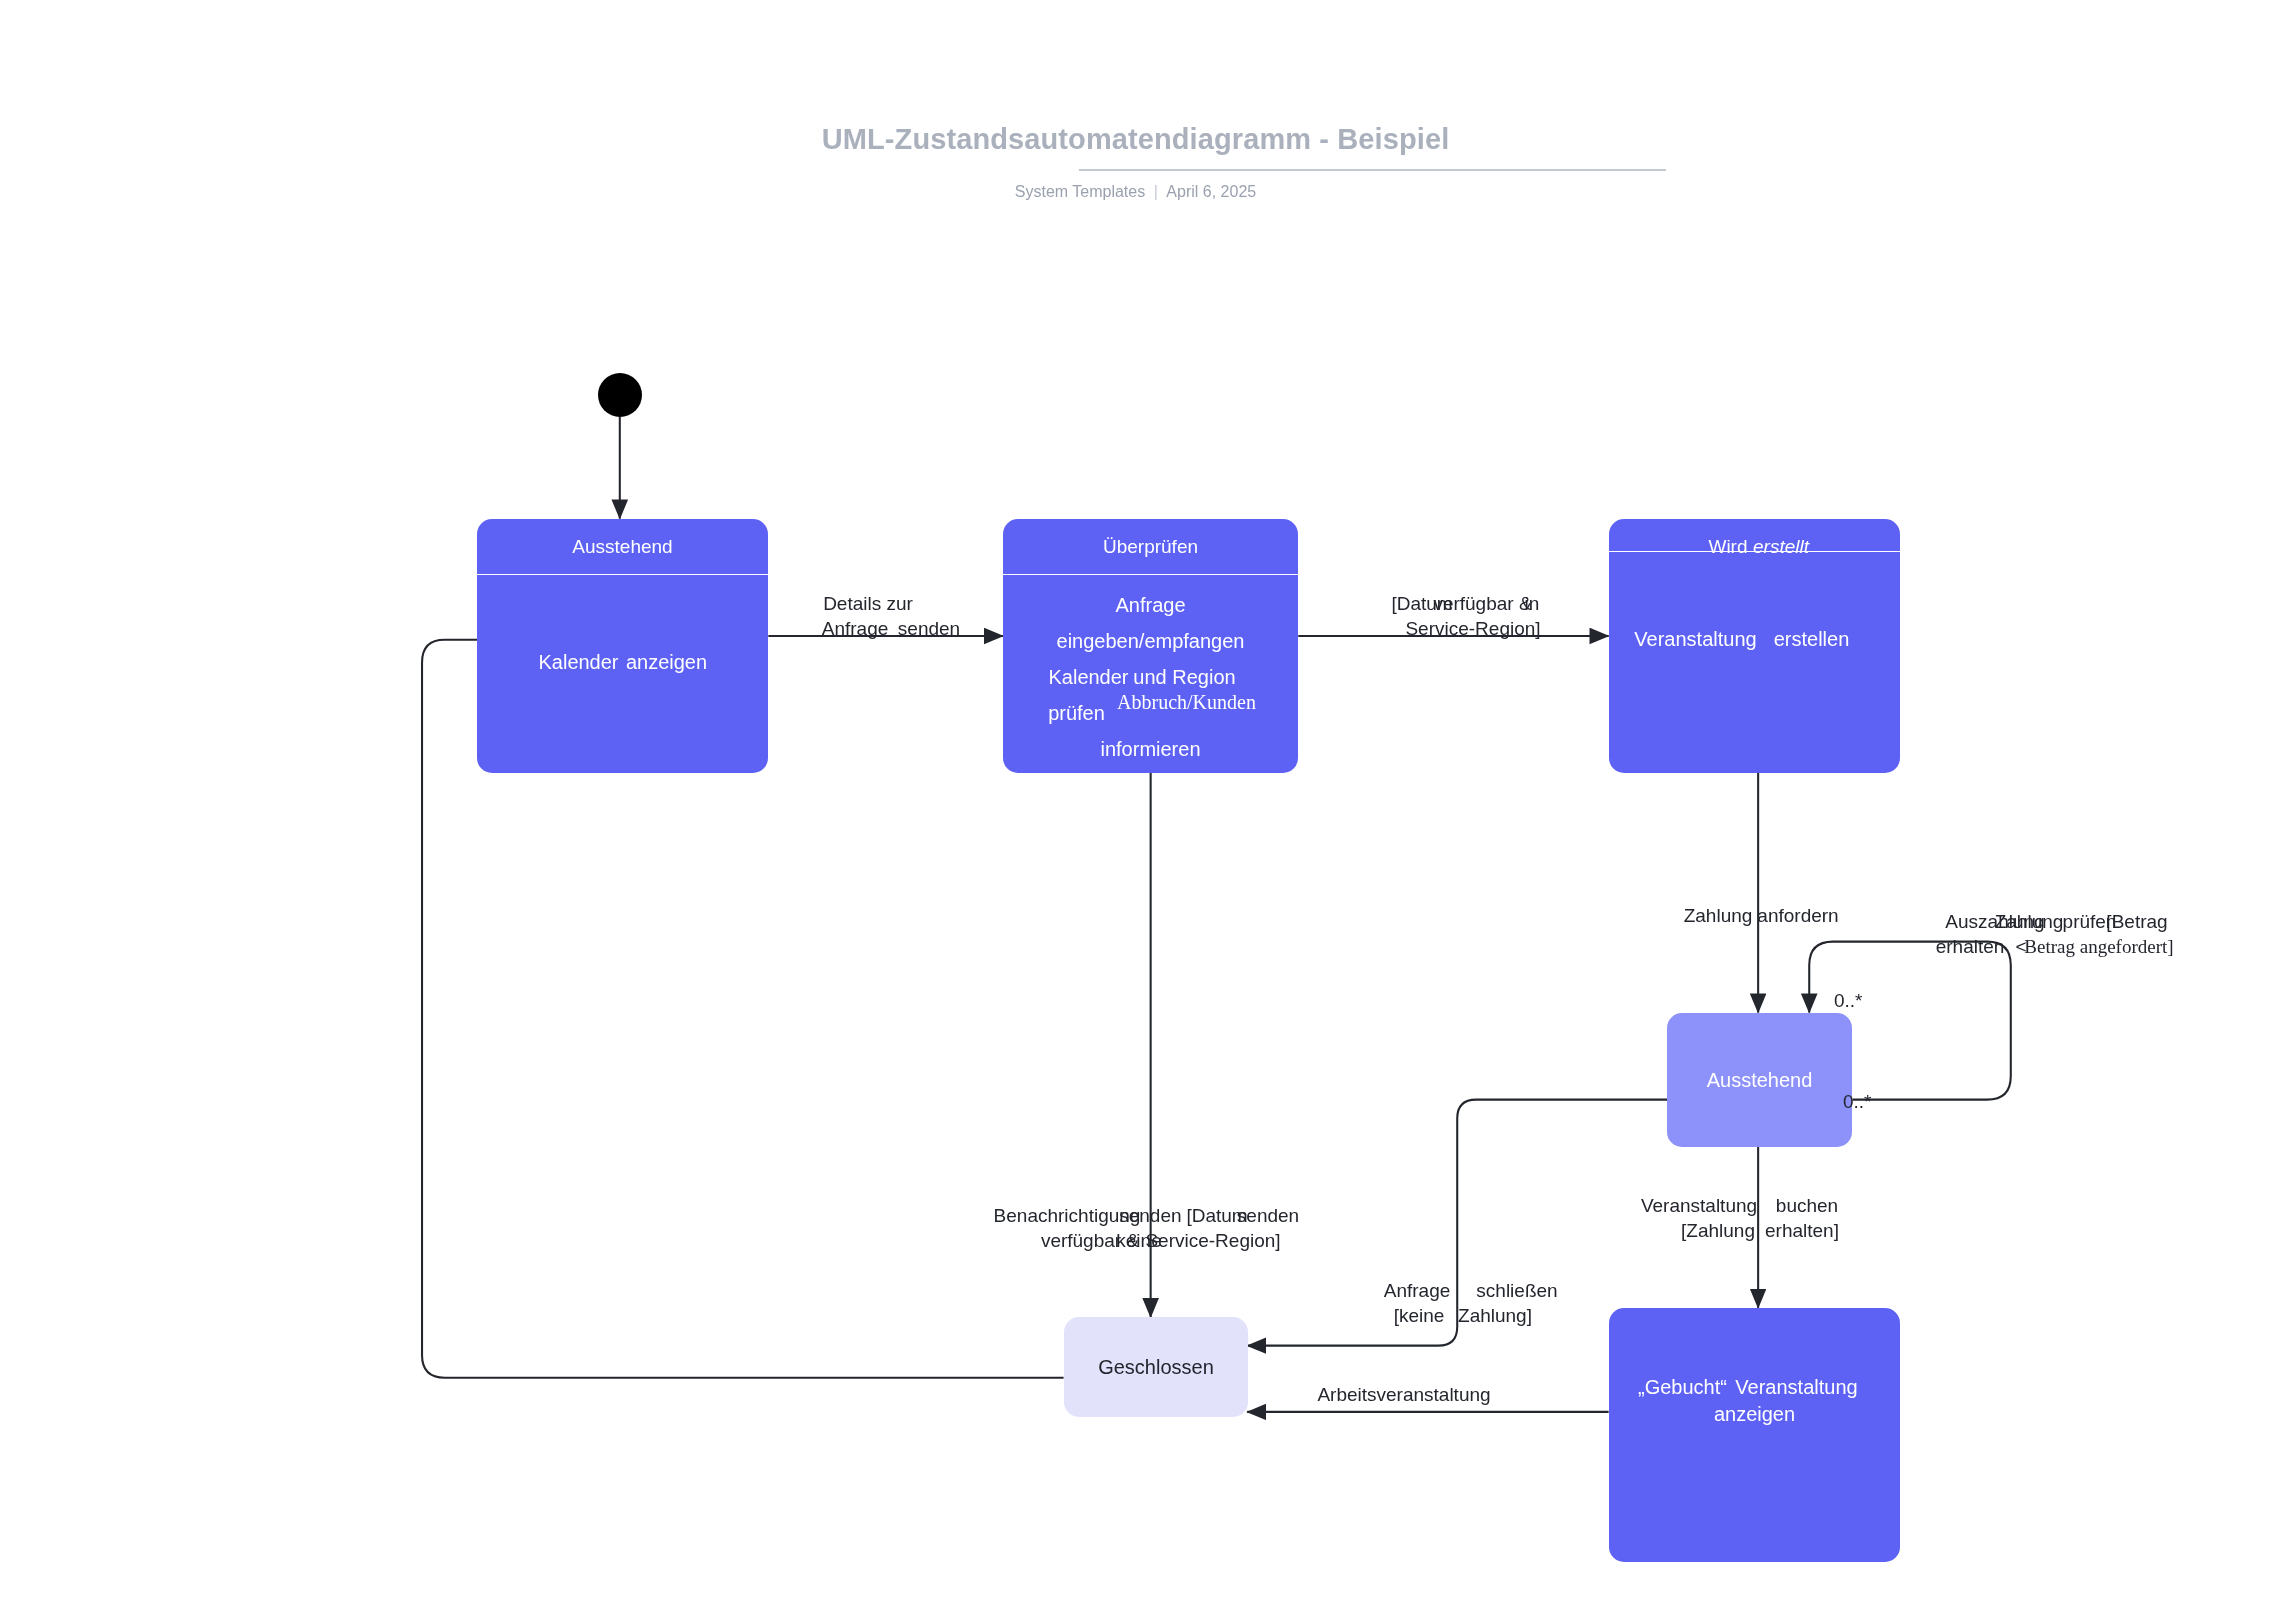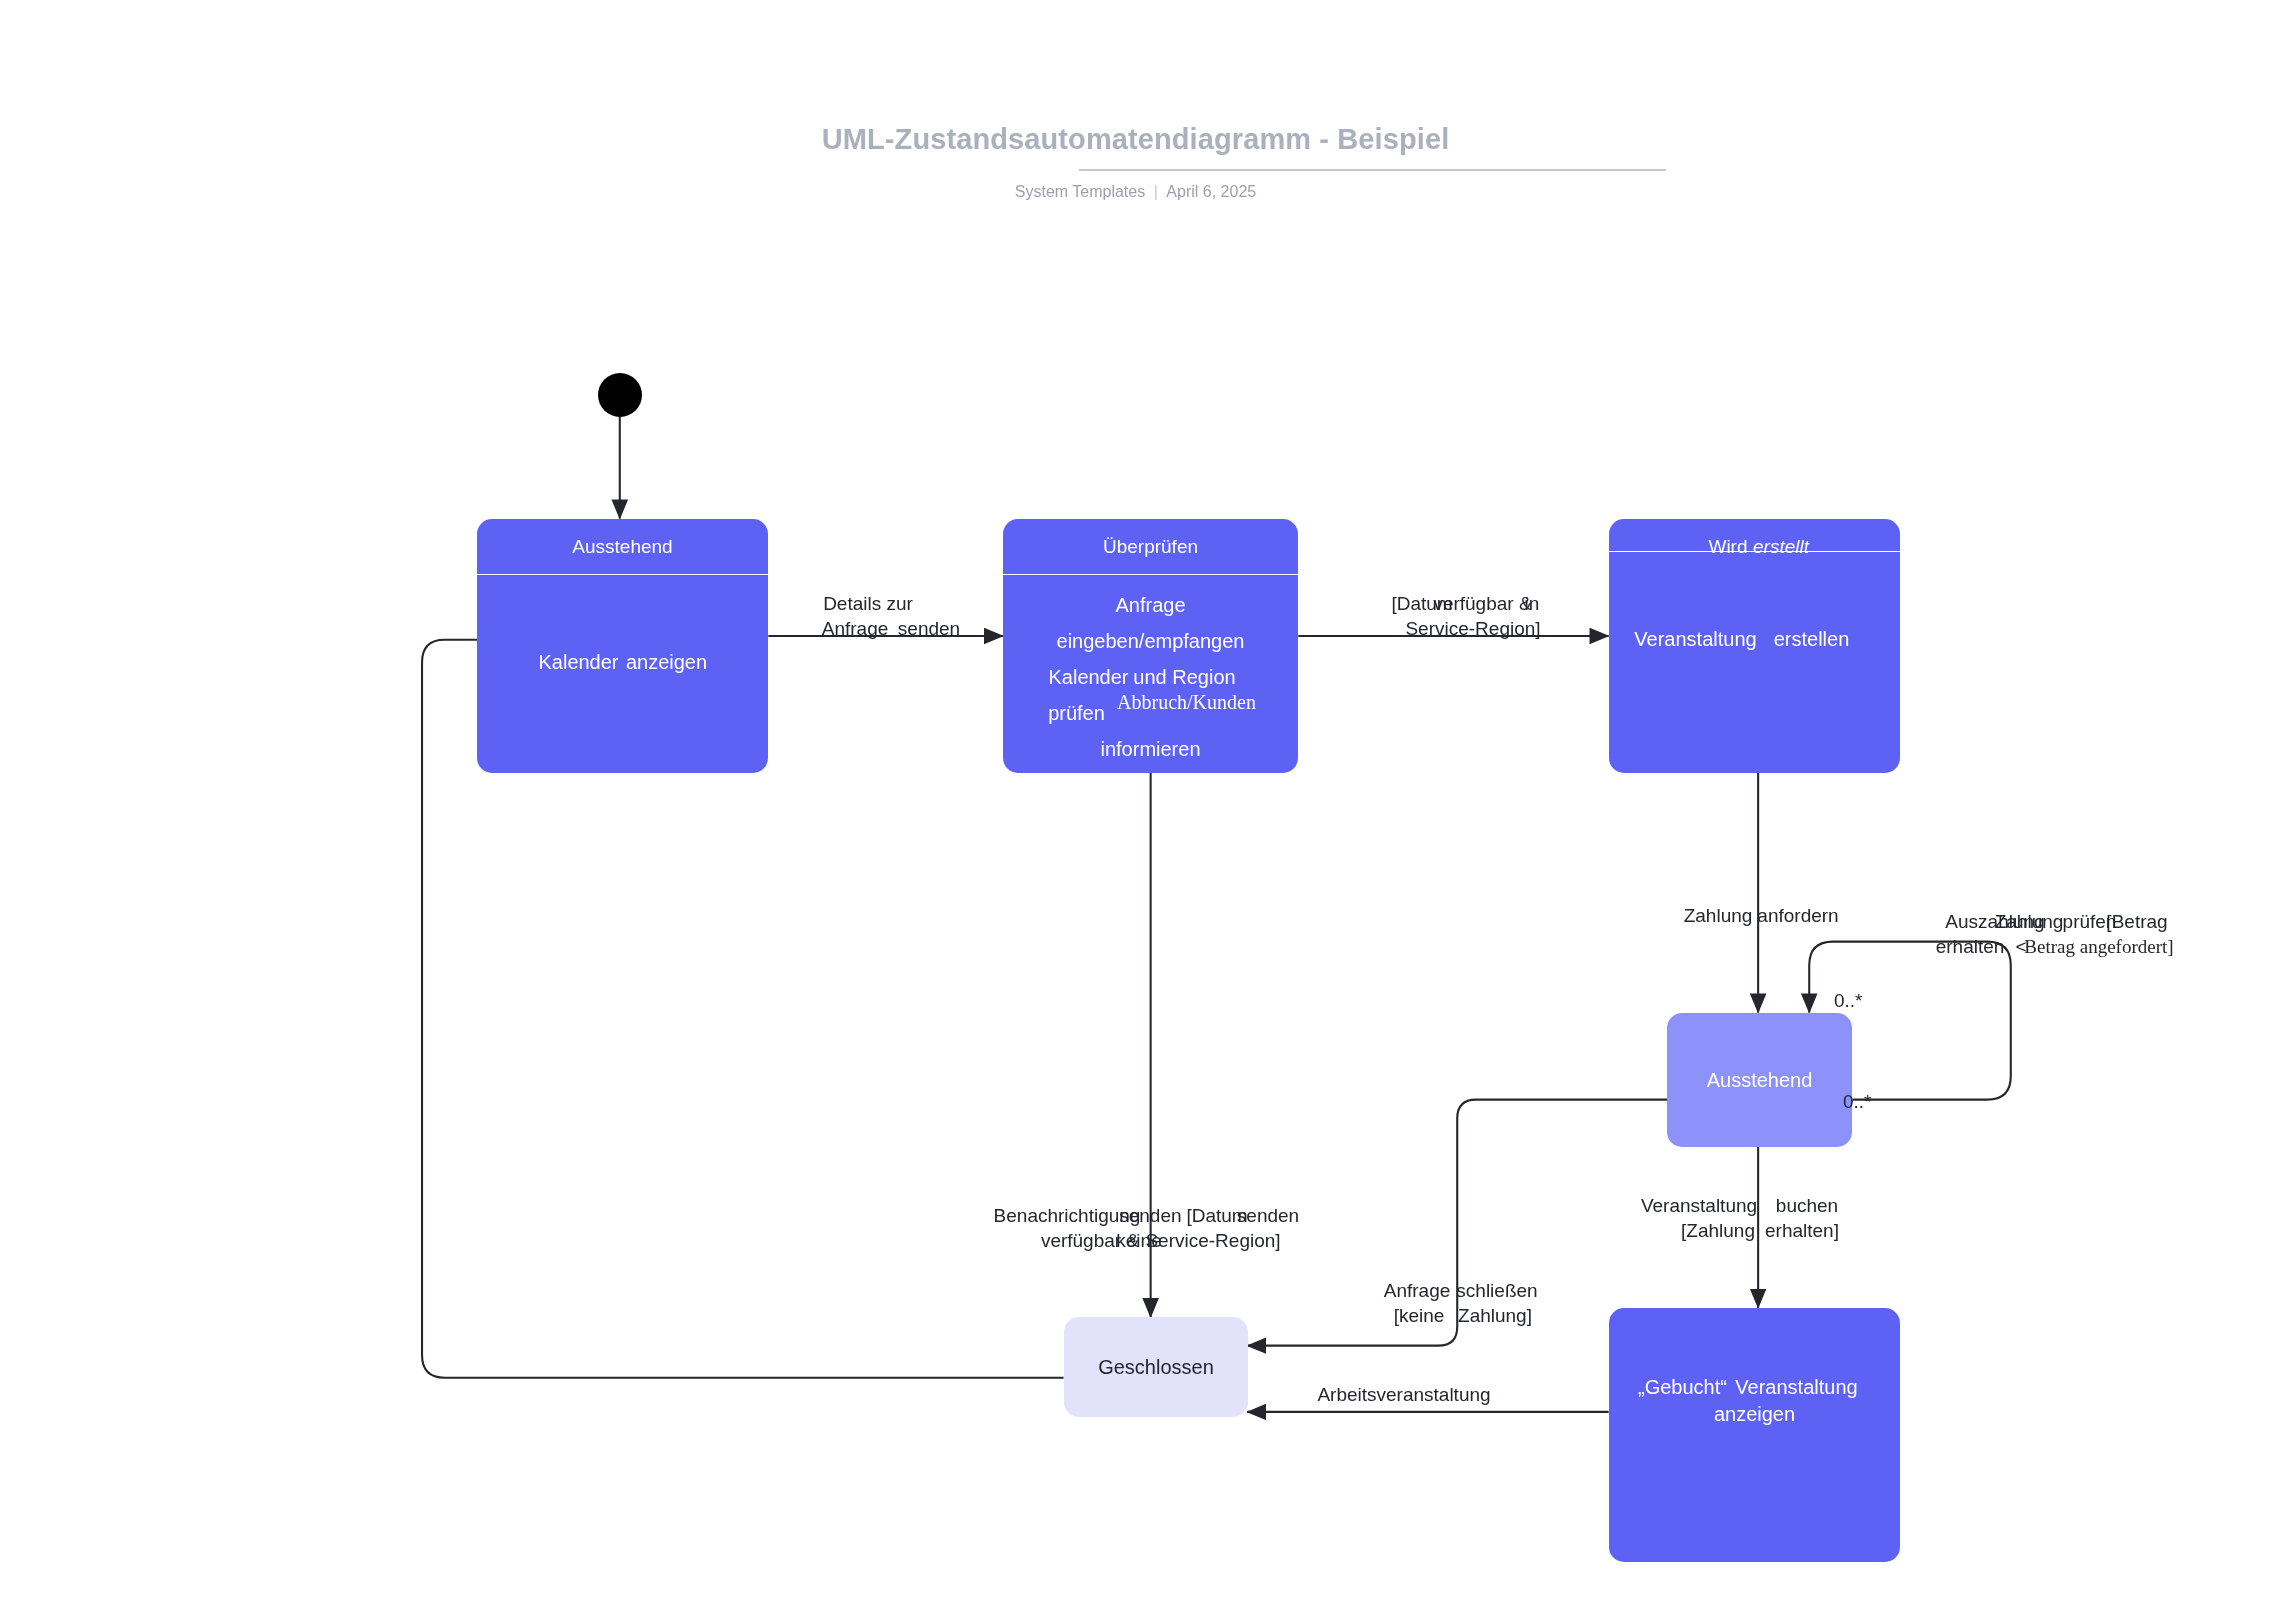--- a/index.html
+++ b/index.html
@@ -283,21 +283,21 @@
 
 <div class="lbl-stack" style="left:1758px; top:1194px;">
   <span style="margin-left:-59px;">Veranstaltung</span>
   <span style="margin-left:49px;">buchen</span>
   <span style="margin-left:-40px; top:24.6px;text-align:center;">[Zahlung</span>
   <span style="margin-left:44px; top:24.6px;">erhalten]</span>
 </div>
 
 <div class="lbl-stack" style="left:1457px; top:1279px;">
   <span style="margin-left:-40px;">Anfrage</span>
-  <span style="margin-left:40px;">schließen</span>
+  <span style="margin-left:60px;">schließen</span>
   <span style="margin-left:-38px; top:24.6px;">[keine</span>
   <span style="margin-left:38px; top:24.6px;">Zahlung]</span>
 </div>
 
 <div class="lbl-stack" style="left:1404px; top:1383px;">
   <span>Arbeitsveranstaltung</span>
 </div>
 
 
 </body></html>

